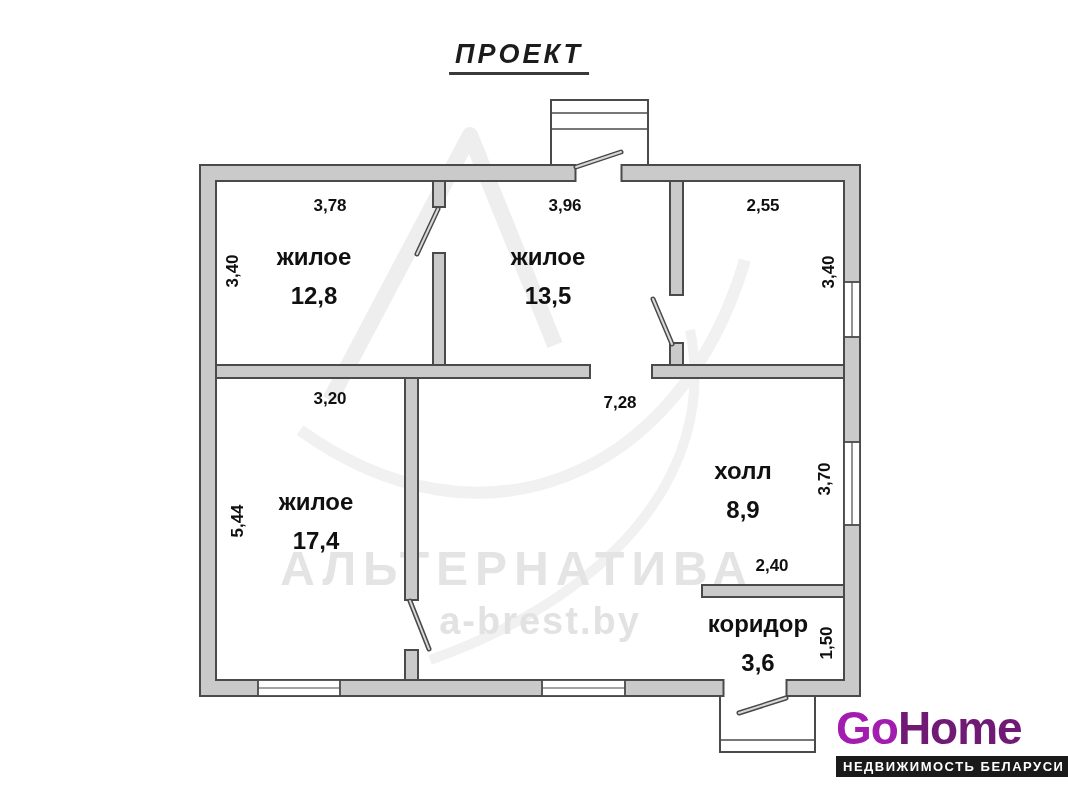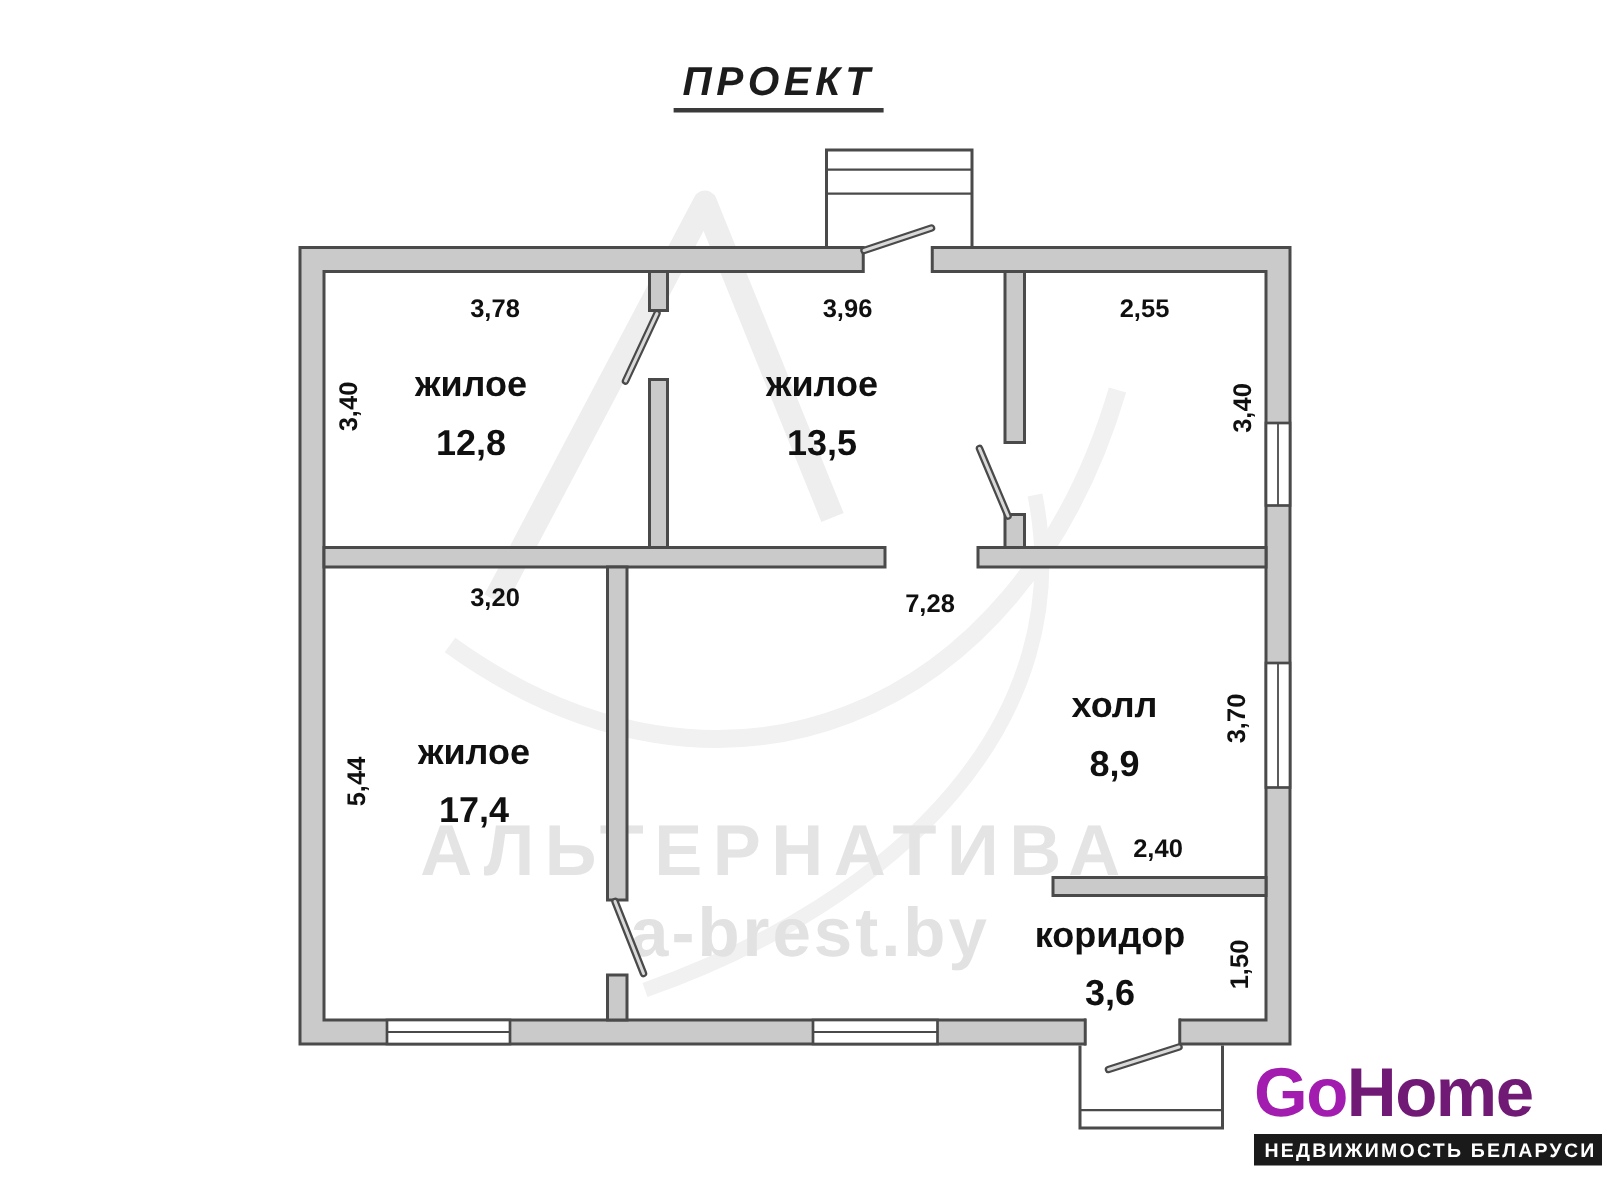--- a/index.html
+++ b/index.html
@@ -13,21 +13,21 @@
     font-size:27px;font-weight:bold;font-style:italic;letter-spacing:3px;
     color:#1c1c1c;border-bottom:3px solid #3a3a3a;padding:0 6px 2px 6px;white-space:nowrap;
   }
   
   .wm-brand{
     position:absolute;left:517px;top:568px;transform:translate(-50%,-50%);
     font-size:48px;font-weight:bold;letter-spacing:7px;color:#e4e4e4;white-space:nowrap;z-index:0;
   }
   .wm-site{
     position:absolute;left:540px;top:621px;transform:translate(-50%,-50%);
-    font-size:46px;font-weight:bold;letter-spacing:2px;color:#e2e2e2;white-space:nowrap;z-index:0;
+    font-size:38px;font-weight:bold;letter-spacing:2px;color:#e2e2e2;white-space:nowrap;z-index:0;
   }
   .wm-svg{position:absolute;left:0;top:0;z-index:0;}
   
   .plan-svg{position:absolute;left:0;top:0;z-index:2;}
   
   .labels{position:absolute;left:0;top:0;width:100%;height:100%;z-index:3;}
   .room{
     position:absolute;transform:translate(-50%,-50%);text-align:center;
     font-weight:bold;font-size:24px;line-height:39px;color:#101010;white-space:nowrap;
   }
@@ -151,21 +151,21 @@
       <div>13,5</div>
     </div>
     <div class="room" style="left:316px;top:521px">
       <div>жилое</div>
       <div>17,4</div>
     </div>
     <div class="room" style="left:743px;top:490px">
       <div>холл</div>
       <div>8,9</div>
     </div>
-    <div class="room" style="left:740px;top:643px">
+    <div class="room" style="left:758px;top:643px">
       <div>коридор</div>
       <div>3,6</div>
     </div>
 
     <span class="dim" style="left:330px;top:206px">3,78</span>
     <span class="dim" style="left:565px;top:206px">3,96</span>
     <span class="dim" style="left:763px;top:206px">2,55</span>
     <span class="dim vert" style="left:233px;top:271px">3,40</span>
     <span class="dim vert" style="left:829px;top:272px">3,40</span>
     <span class="dim" style="left:330px;top:399px">3,20</span>

